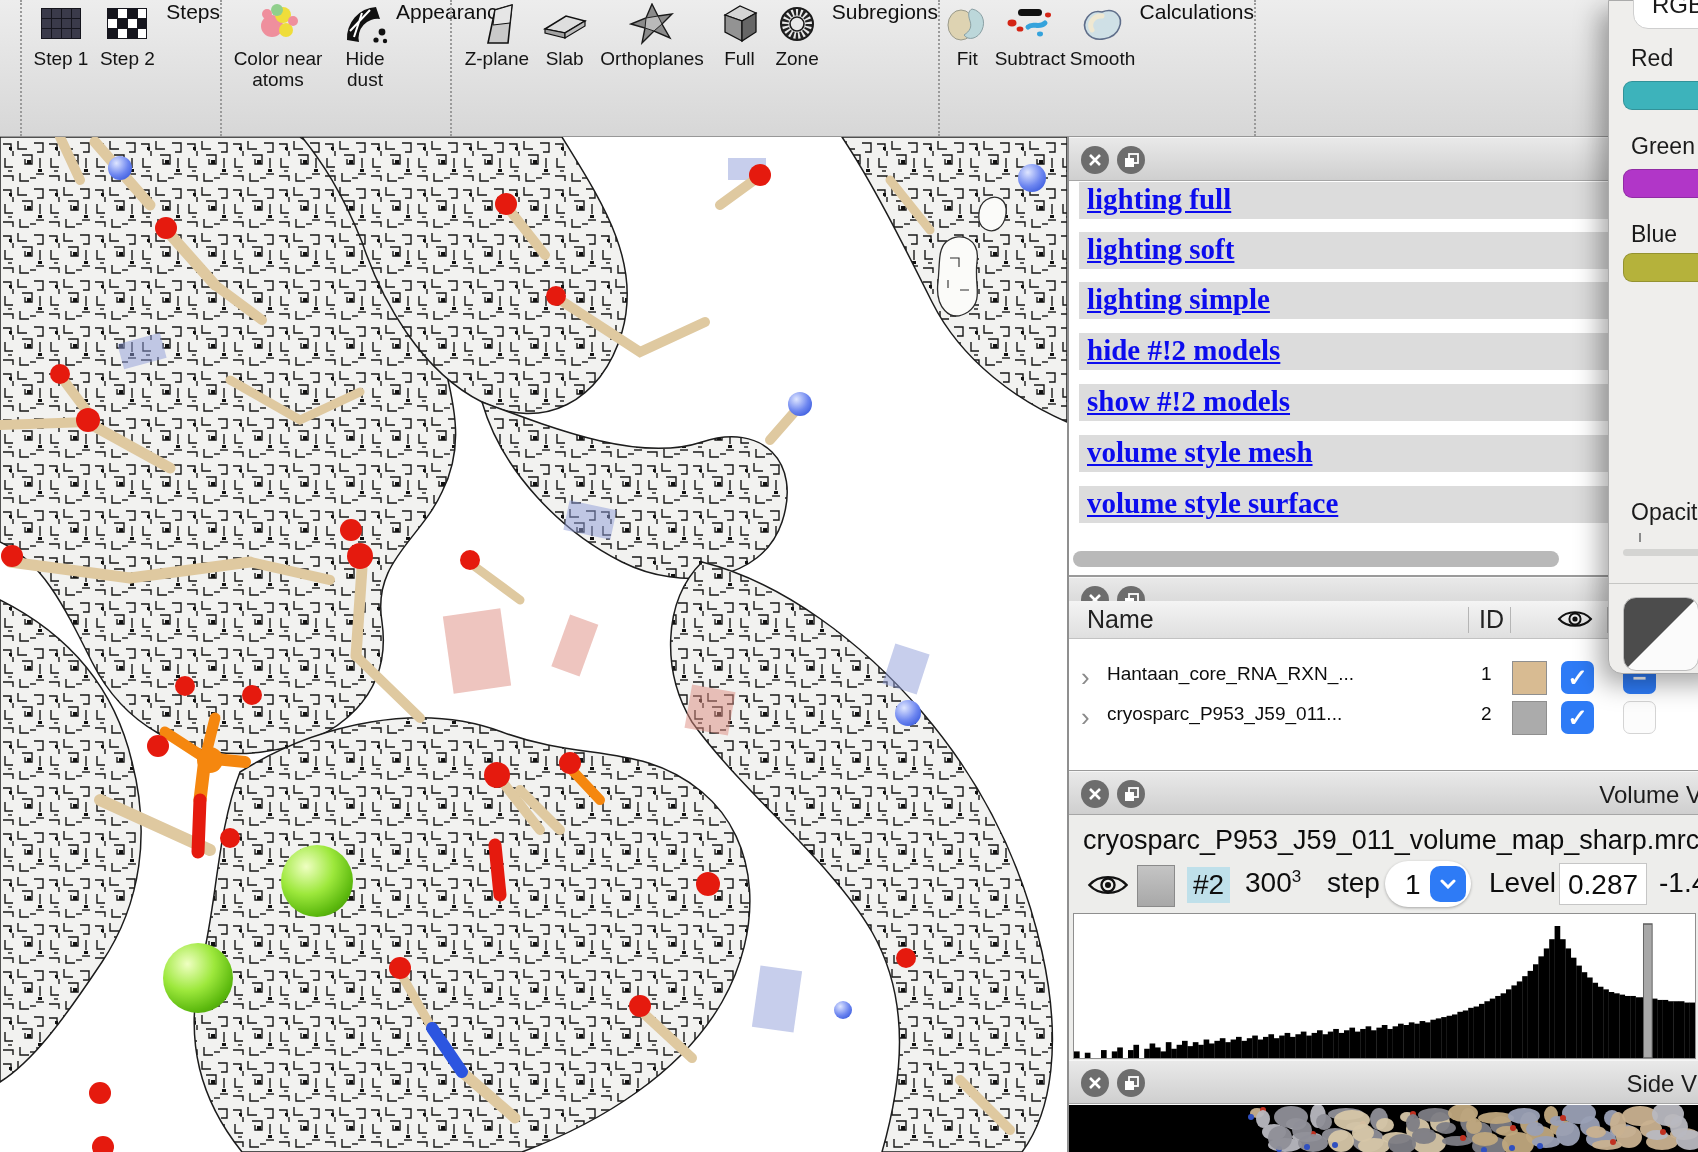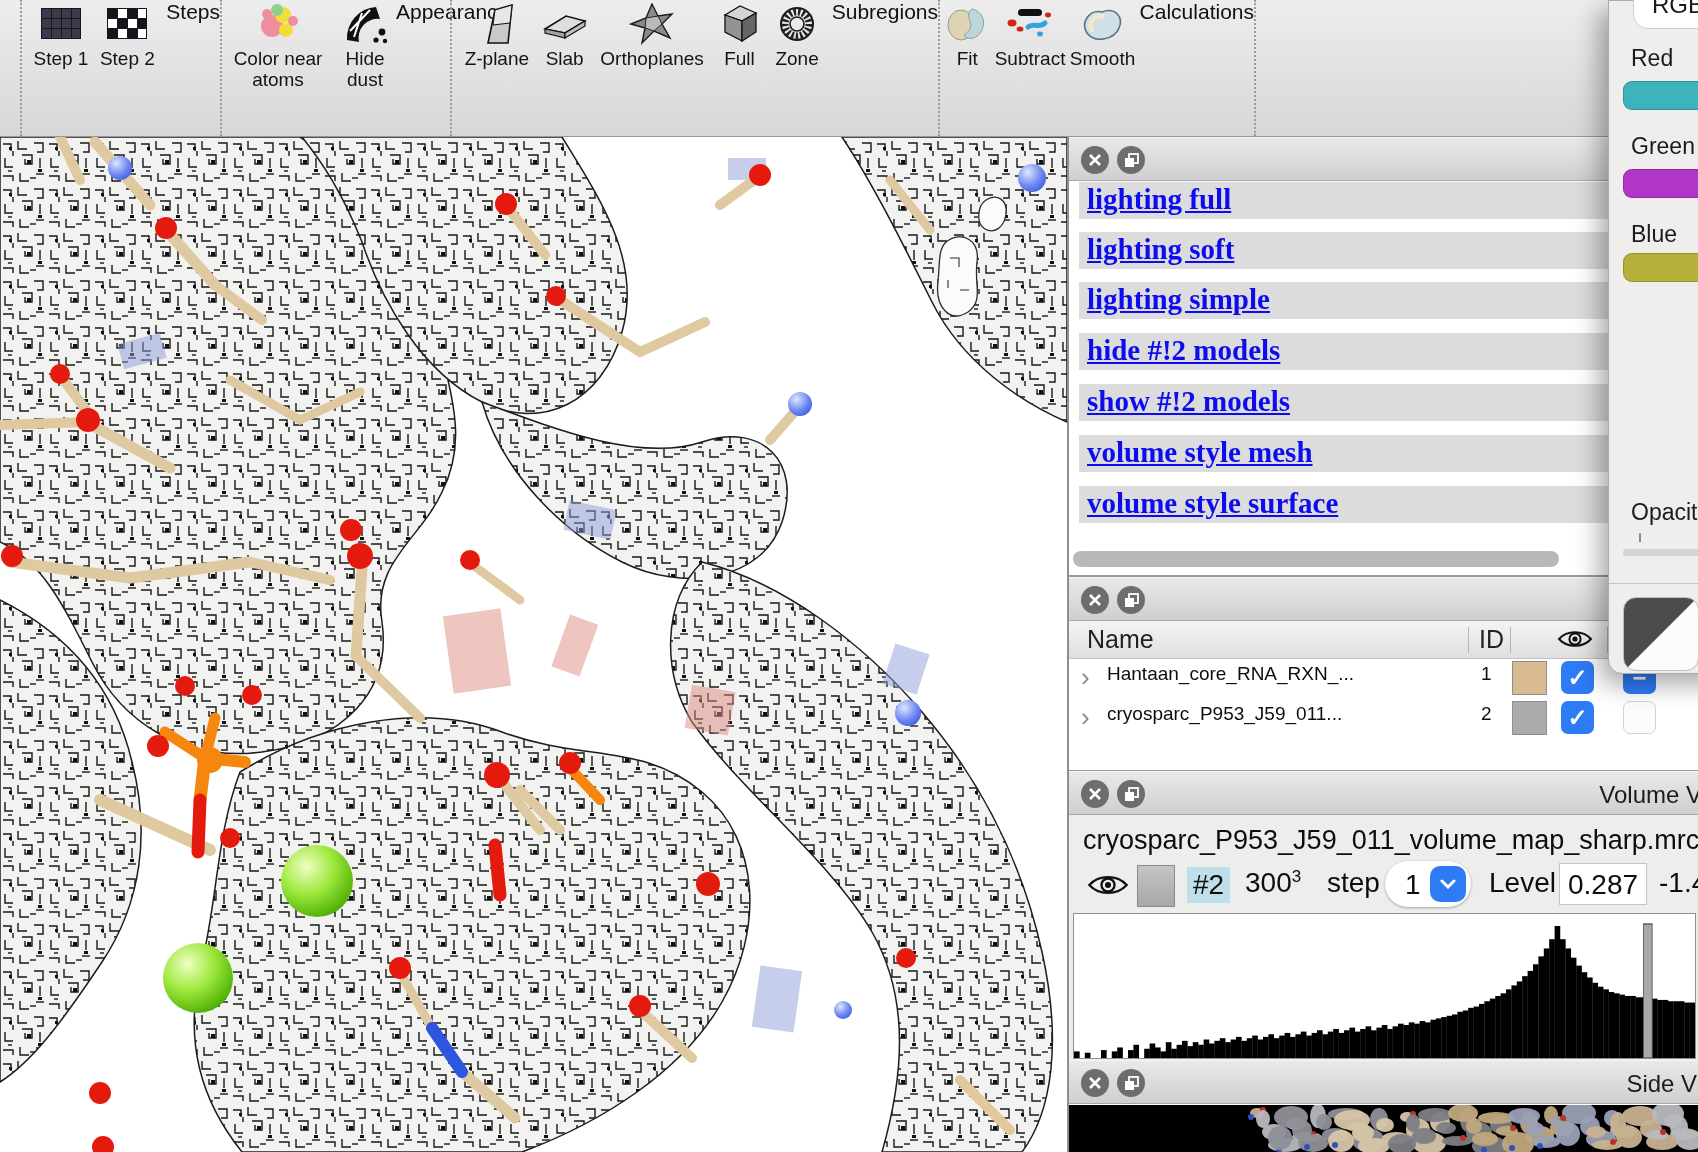--- a/index.html
+++ b/index.html
@@ -430,21 +430,21 @@
               <path d="M2,2 L12,12 M12,2 L2,12" stroke="#fff" stroke-width="2.6"></path>
             </svg>
         </div>
         <div class="winbtn" style="left:48px;top:8px">
           <svg width="15" height="15">
               <rect x="1" y="5" width="9" height="9" fill="#fff"></rect>
               <rect x="5" y="1" width="9" height="9" fill="none" stroke="#fff" stroke-width="1.8"></rect>
             </svg>
         </div>
       </div>
-      <div style="position:absolute;left:0;top:484px;width:100%;height:37px;background:linear-gradient(#f4f4f4,#dfdfdf);border-bottom:1px solid #c2c2c2;">
+      <div style="position:absolute;left:0;top:464px;width:100%;height:37px;background:linear-gradient(#f4f4f4,#dfdfdf);border-bottom:1px solid #c2c2c2;">
         <span class="mrowtxt" style="position:absolute;left:18px;top:4px;font-size:25px;color:#222">Name</span>
         <div class="colsep" style="left:399px"></div>
         <span class="mrowtxt" style="position:absolute;left:410px;top:4px;font-size:25px;color:#222">ID</span>
         <div class="colsep" style="left:441px"></div>
         <span style="position:absolute;left:488px;top:6px">
           <svg width="36" height="24" viewBox="0 0 36 22">
               <path d="M2,11 C10,2 26,2 34,11 C26,20 10,20 2,11 Z" fill="none" stroke="#111" stroke-width="2"></path>
               <circle cx="18" cy="11" r="5.6" fill="none" stroke="#111" stroke-width="2"></circle>
               <circle cx="18" cy="11" r="2.6" fill="#111"></circle>
             </svg>

